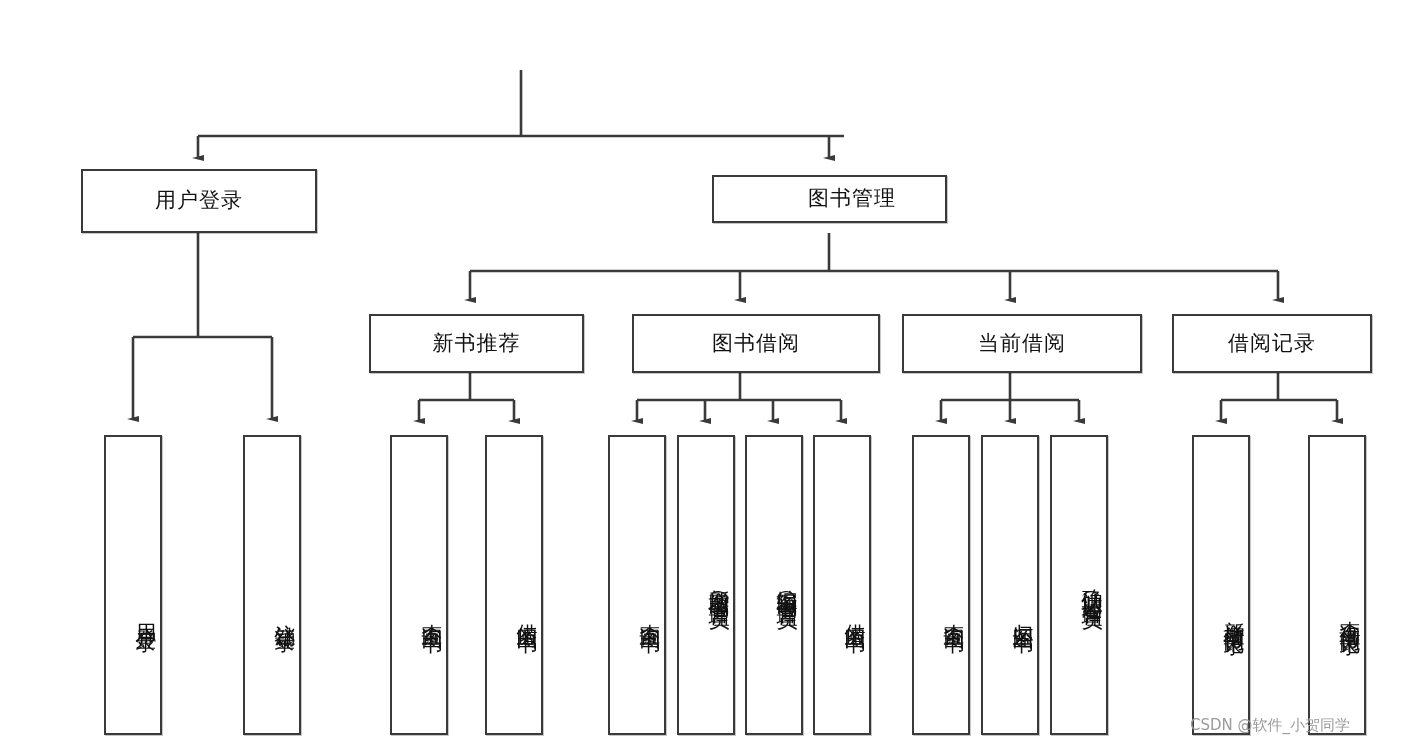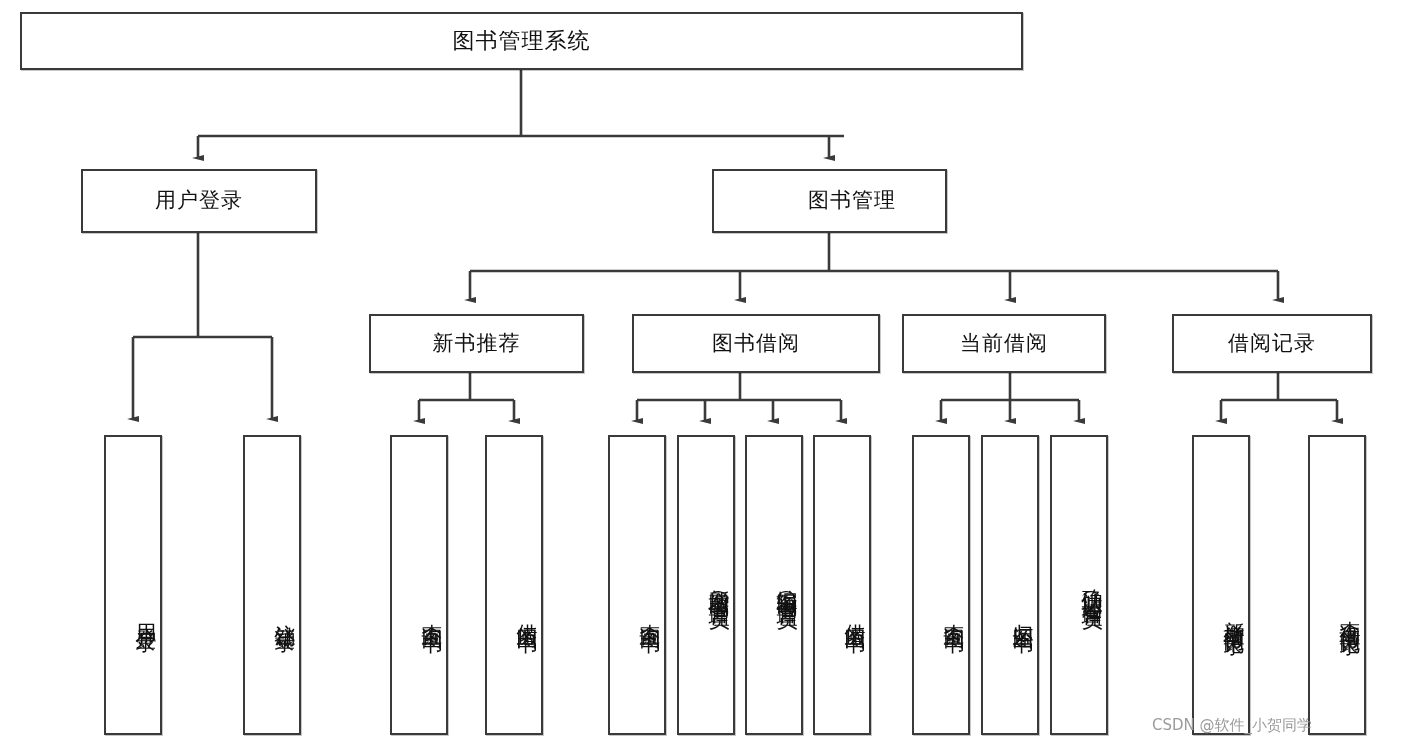--- a/index.html
+++ b/index.html
@@ -120,38 +120,35 @@
       <path d="M1010,400 L1010,421" marker-end="url(#arrow)"></path>
       <path d="M1079,400 L1079,421" marker-end="url(#arrow)"></path>
 
       <path d="M1278,373 L1278,400"></path>
       <path d="M1221,400 L1337,400"></path>
       <path d="M1221,400 L1221,421" marker-end="url(#arrow)"></path>
       <path d="M1337,400 L1337,421" marker-end="url(#arrow)"></path>
     </g>
   </svg>
 
-  <div class="node h root" style="left:20px; top:12px; width:1003px; height:58px;">
-    <span>图书管理系统</span>
-  </div>
 
   <div class="node h" style="left:81px; top:169px; width:236px; height:64px;">
     <span>用户登录</span>
   </div>
-  <div class="node h" style="left:712px; top:169px; width:235px; height:64px;padding-left:45px;">
+  <div class="node h" style="left:712px; top:175px; width:235px; height:48px;padding-left:45px;">
     <span>图书管理</span>
   </div>
 
   <div class="node h" style="left:369px; top:314px; width:215px; height:59px;">
     <span>新书推荐</span>
   </div>
   <div class="node h" style="left:632px; top:314px; width:248px; height:59px;">
     <span>图书借阅</span>
   </div>
-  <div class="node h" style="left:902px; top:314px; width:204px; height:59px;">
+  <div class="node h" style="left:902px; top:314px; width:240px; height:59px;">
     <span>当前借阅</span>
   </div>
   <div class="node h" style="left:1172px; top:314px; width:200px; height:59px;">
     <span>借阅记录</span>
   </div>
 
   <div class="node v mid" style="left:104px; top:435px; width:58px; height:300px;">
     <span class="vtext">用户登录</span>
   </div>
   <div class="node v mid" style="left:243px; top:435px; width:58px; height:300px;">
@@ -188,15 +185,15 @@
     <span class="vtext">确认归还（管理员）</span>
   </div>
 
   <div class="node v mid" style="left:1192px; top:435px; width:58px; height:300px;">
     <span class="vtext">新增借阅记录</span>
   </div>
   <div class="node v mid" style="left:1308px; top:435px; width:58px; height:300px;">
     <span class="vtext">查询借阅记录</span>
   </div>
 
-  <div class="watermark" style="left:1152px; top:716px;">CSDN @软件_小贺同学</div>
+  <div class="watermark" style="left:1190px; top:716px;">CSDN @软件_小贺同学</div>
 
 </div>
 
 </body></html>

